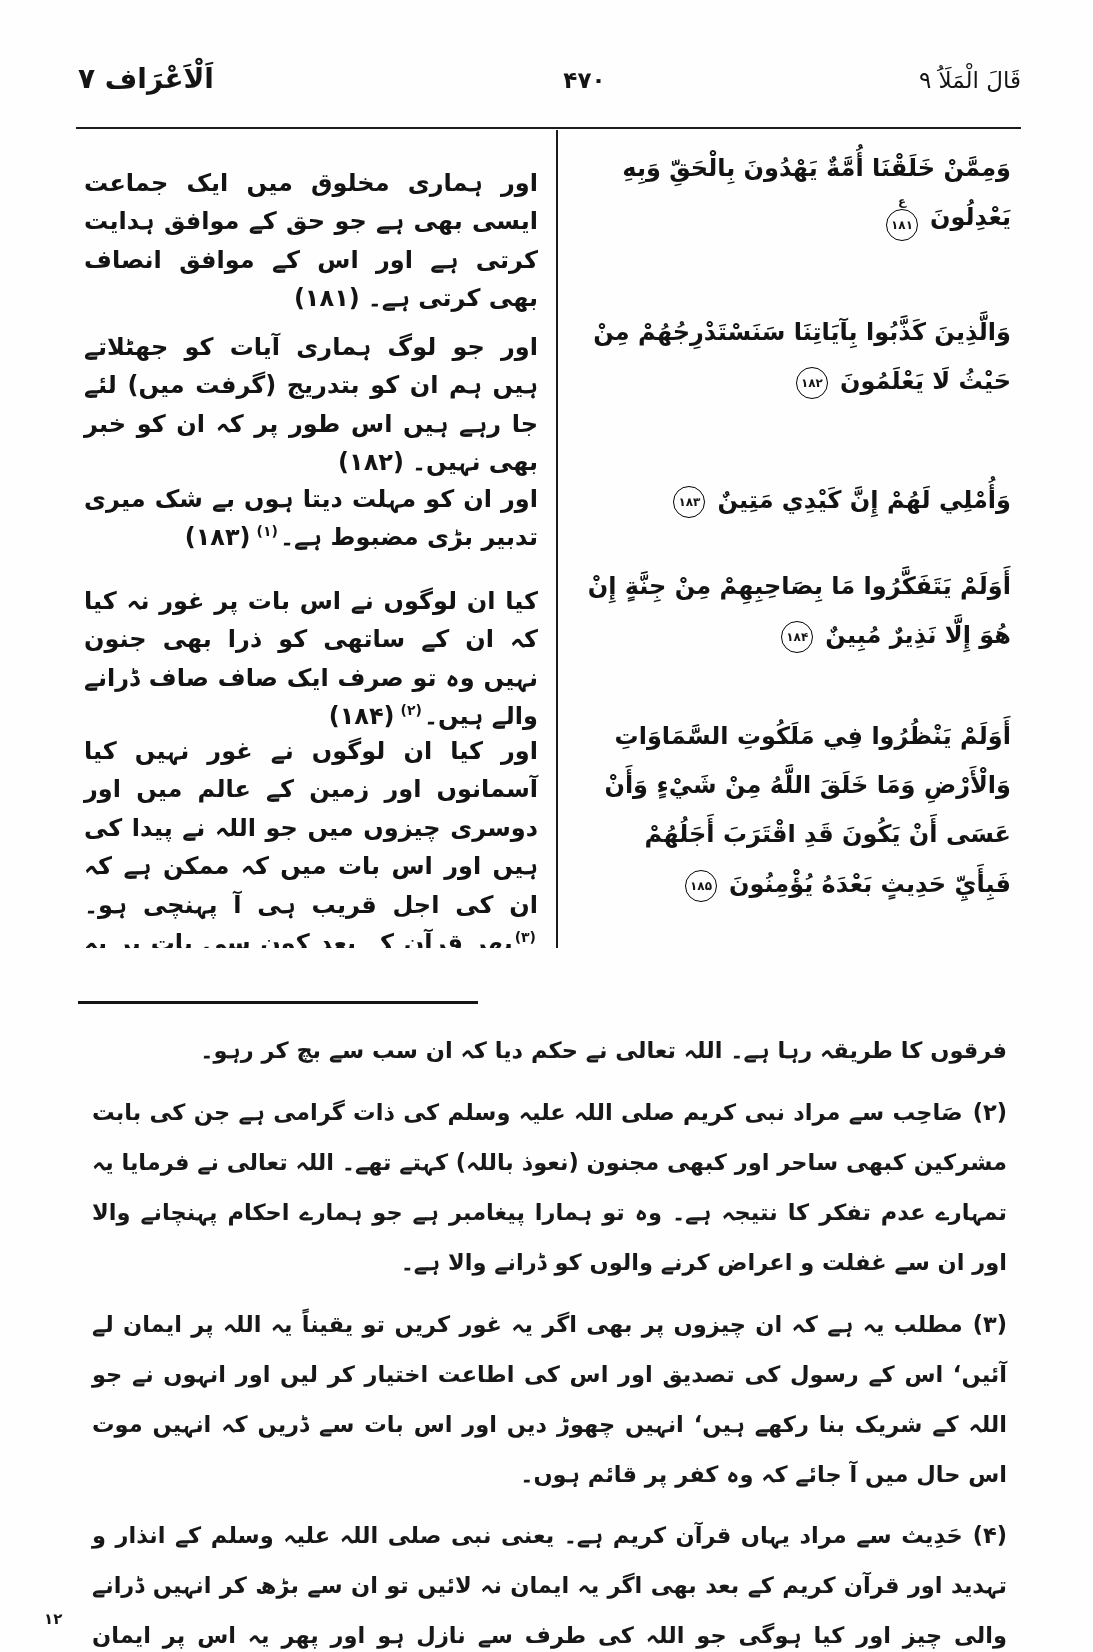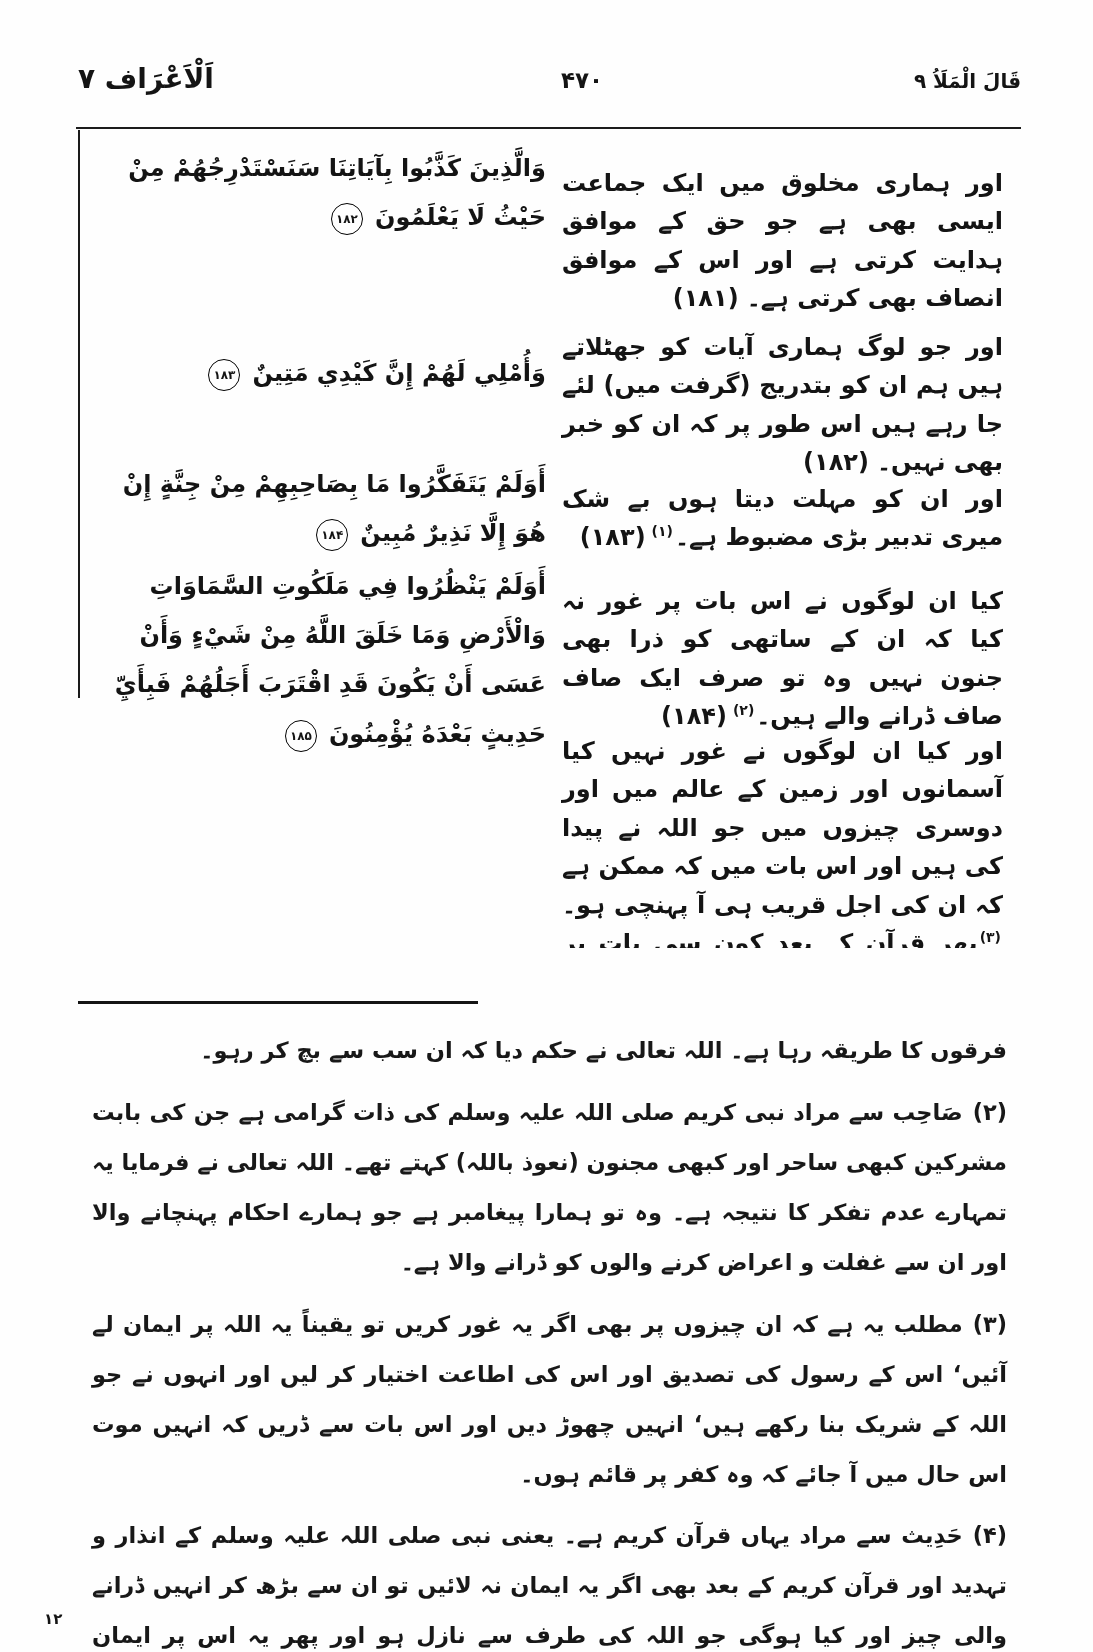--- a/index.html
+++ b/index.html
@@ -5,21 +5,21 @@
   html,body{margin:0;padding:0;background:#ffffff;}
   .page{
     position:relative;width:1093px;height:1652px;background:#fefefe;
     color:#141414;font-family:"DejaVu Sans",sans-serif;overflow:hidden;direction:rtl;
   }
   
   .header{
     position:absolute;top:62px;right:72px;left:78px;
     display:flex;justify-content:space-between;align-items:baseline;
   }
-  .hdr-right{font-size:20px;font-weight:bold;}
+  .hdr-right{font-size:23px;font-weight:normal;}
   .hdr-center{font-size:23px;font-weight:bold;transform:translateX(18px);}
   .hdr-left{font-size:28px;font-weight:bold;}
   .header-rule{position:absolute;top:127px;right:72px;left:76px;height:2px;background:#1c1c1c;}
   
   .content{
     position:absolute;top:130px;right:72px;left:78px;height:818px;overflow:hidden;
     display:grid;grid-template-columns:465px 1fr;grid-template-rows:164px 152px 102px 150px 1fr;
   }
   .cell{min-height:0;}
   .cell.arabic{
@@ -62,20 +62,26 @@
 
   <div class="header">
     <span class="hdr-right">قَالَ الْمَلَاُ ۹</span>
     <span class="hdr-center">۴۷۰</span>
     <span class="hdr-left">اَلْاَعْرَاف ۷</span>
   </div>
   <div class="header-rule"></div>
 
   <div class="content">
 
+    <div class="cell arabic">
+      <span>وَمِمَّنْ خَلَقْنَا أُمَّةٌ يَهْدُونَ بِالْحَقِّ وَبِهِ يَعْدِلُونَ</span><span class="ayah-wrap">
+          <span class="ruku">ع</span>
+          <span class="badge">۱۸۱</span>
+        </span>
+    </div>
     <div class="cell urdu">
       <span>اور ہماری مخلوق میں ایک جماعت ایسی بھی ہے جو حق کے موافق ہدایت کرتی ہے اور اس کے موافق انصاف بھی کرتی ہے۔</span><sup class="fnref"></sup><span></span><sup class="fnref"></sup><span class="ayah-ref">(۱۸۱)</span>
     </div>
 
     <div class="cell arabic">
       <span>وَالَّذِينَ كَذَّبُوا بِآيَاتِنَا سَنَسْتَدْرِجُهُمْ مِنْ حَيْثُ لَا يَعْلَمُونَ</span><span class="ayah-wrap">
           <span class="ruku"></span>
           <span class="badge">۱۸۲</span>
         </span>
     </div>

